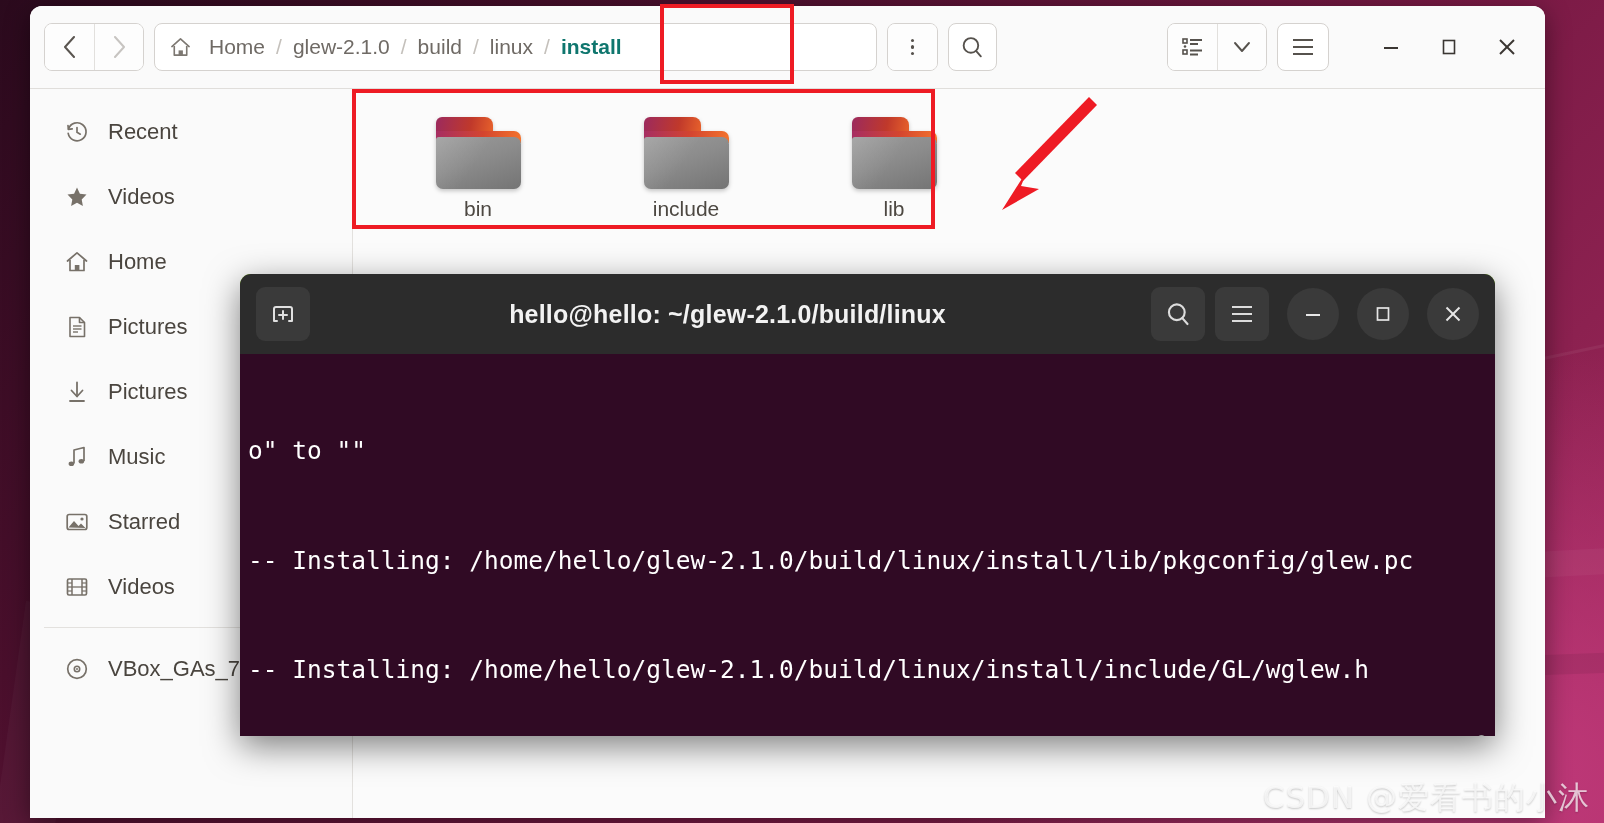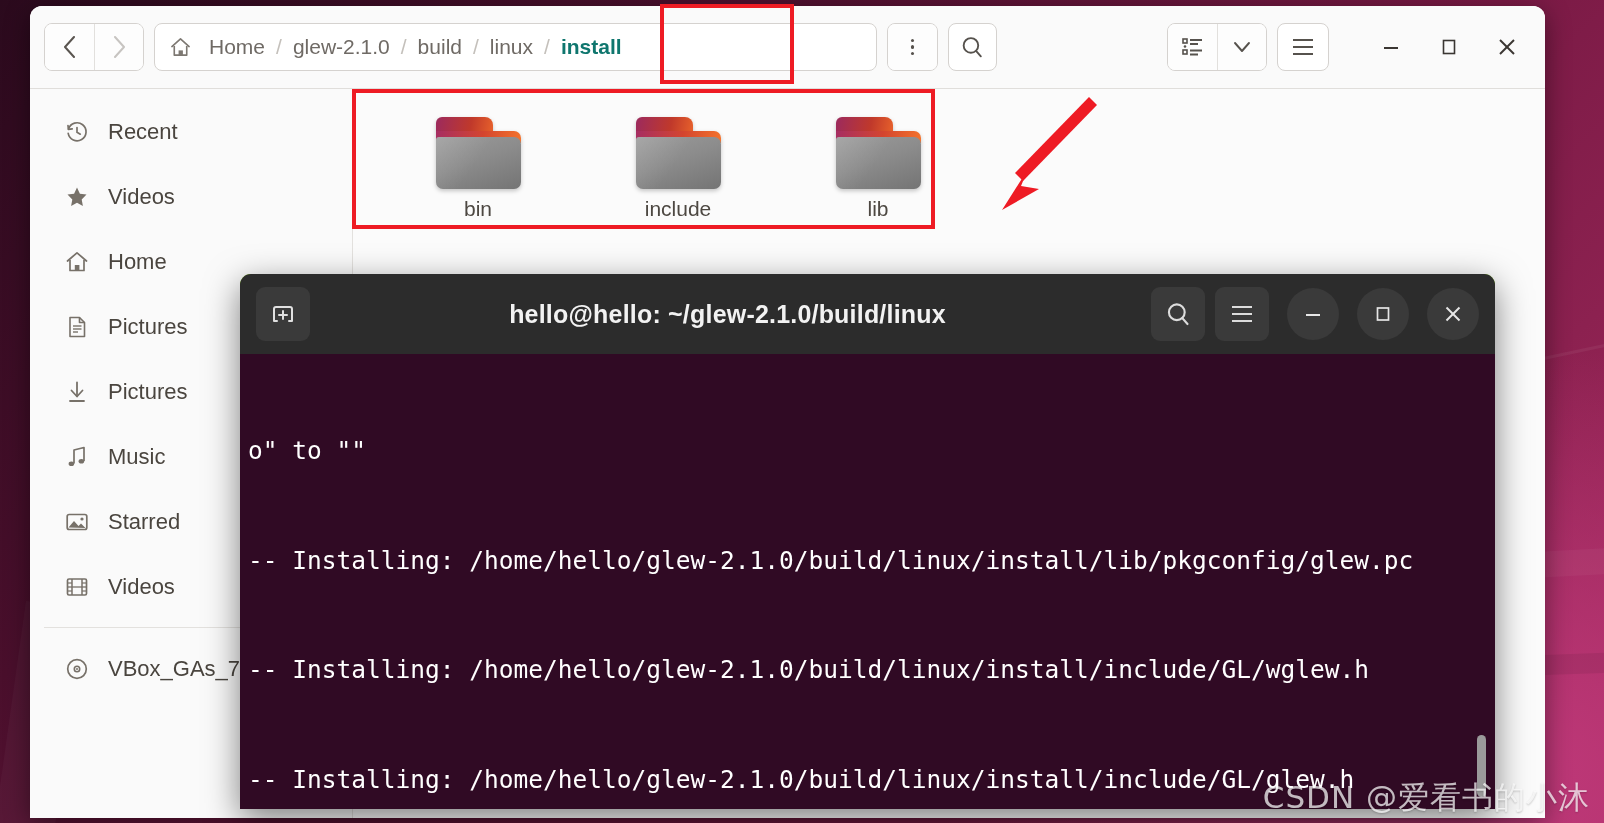--- a/index.html
+++ b/index.html
@@ -54,21 +54,21 @@
 
   .win-ctl { width: 48px; height: 48px; display: flex; align-items: center; justify-content: center; color: #3a3632; }
 
   #fm-body { display: flex; height: 729px; }
   #sidebar { width: 323px; background: #fafafa; border-right: 1px solid #e3e1de; padding-top: 10px; }
   .side-item { display: flex; align-items: center; gap: 18px; height: 65px; padding-left: 34px; color: #4a453f; font-size: 22px; }
   .side-item .sico { width: 26px; height: 26px; display: flex; align-items: center; justify-content: center; color: #777169; flex: 0 0 26px; }
   .side-sep { height: 1px; background: #e3e1de; margin: 8px 14px; }
 
   #files { flex: 1; background: #fbfbfb; position: relative; padding-top: 14px; }
-  #file-grid { display: flex; gap: 0; padding-left: 25px; }
+  #file-grid { display: flex; gap: 8px; padding-left: 25px; }
   .file-item { width: 200px; display: flex; flex-direction: column; align-items: center; gap: 8px; padding-top: 14px; }
   .folder { width: 85px; height: 72px; position: relative; filter: drop-shadow(0 2px 2px rgba(0,0,0,0.22)); }
   .folder .tab-top {
     position: absolute; left: 0; top: 0; width: 57px; height: 20px;
     background: linear-gradient(100deg, #9c2a5e 0%, #c0392b 60%, #e8622b 100%);
     border-radius: 6px 8px 0 0;
   }
   .folder .tab-strip {
     position: absolute; left: 0; top: 14px; width: 85px; height: 12px;
     background: linear-gradient(100deg, #a62e63 0%, #d4452f 55%, #f4742c 100%);
@@ -86,21 +86,21 @@
   .file-label { font-size: 21px; color: #4d4842; }
 
   
   .redbox { position: absolute; border: 4px solid #ee1b24; pointer-events: none; }
   #redbox-install { left: 660px; top: 4px; width: 134px; height: 80px; }
   #redbox-folders { left: 352px; top: 89px; width: 583px; height: 140px; }
   #red-arrow { position: absolute; left: 975px; top: 85px; width: 140px; height: 140px; pointer-events: none; }
 
   
   #terminal {
-    position: absolute; left: 240px; top: 274px; width: 1255px; height: 535px;
+    position: absolute; left: 240px; top: 274px; width: 1255px; height: 462px;
     border-radius: 11px 11px 0 0; overflow: hidden;
     box-shadow: 0 10px 34px rgba(0,0,0,0.5);
     background: #84cc16;
   }
   #term-header {
     height: 80px; background: #2c2c2c; display: flex; align-items: center; padding: 0 16px; gap: 4px;
   }
   #newtab-btn { width: 54px; height: 54px; border-radius: 9px; background: #3a3a3a; display: flex; align-items: center; justify-content: center; }
   #term-title { flex: 1; text-align: center; color: #f2f2f2; font-size: 25px; font-weight: bold; letter-spacing: .2px; }
   .term-btn { width: 54px; height: 54px; border-radius: 9px; background: #3a3a3a; display: flex; align-items: center; justify-content: center; color: #dcdcdc; margin-left: 6px; }

